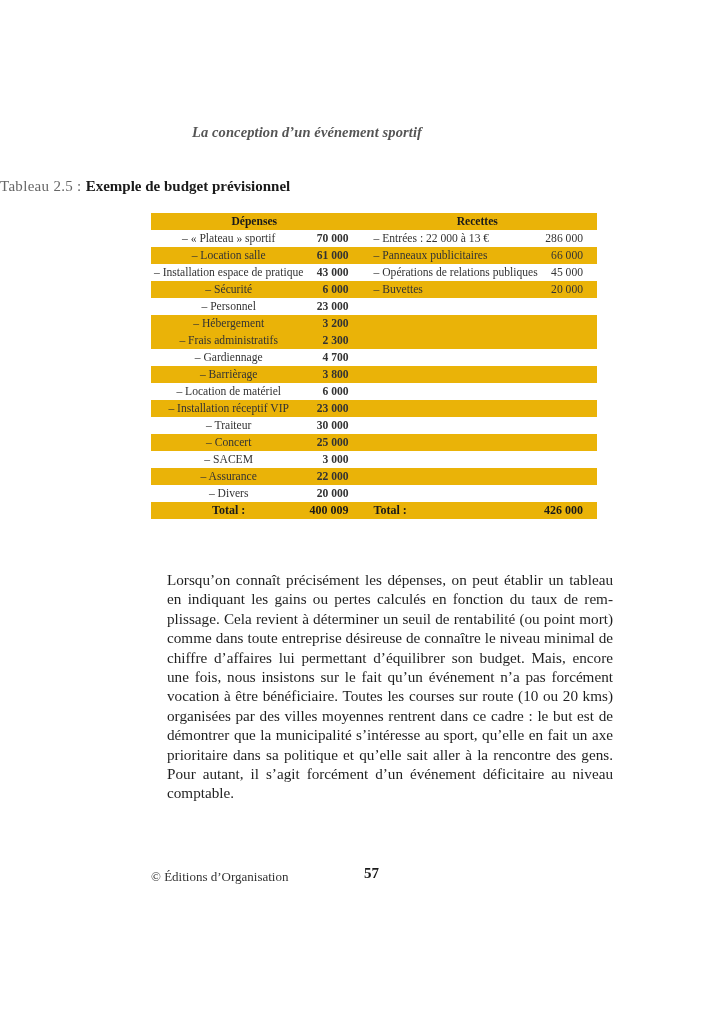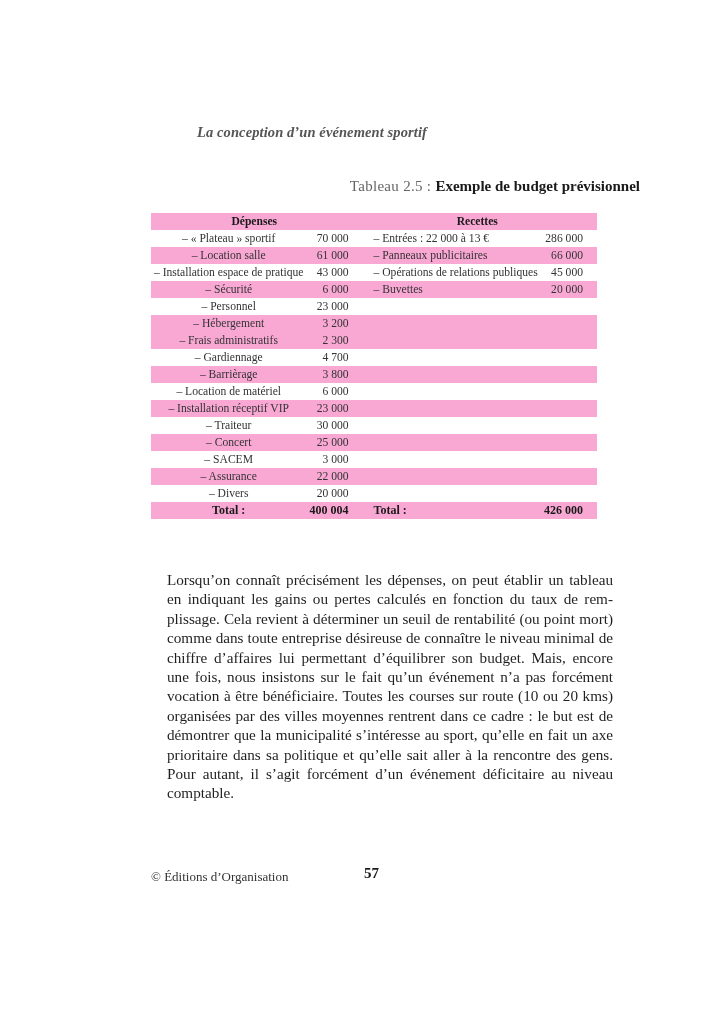--- a/index.html
+++ b/index.html
@@ -11,36 +11,35 @@
       width: 728px;
       height: 1012px;
       position: relative;
       overflow: hidden;
       font-family: "Liberation Serif", "DejaVu Serif", serif;
       color: #1a1a1a;
     }
     .running-head {
       position: absolute;
       top: 124px;
-      left: 0;
+      left: 11px;
       width: 592px;
       text-align: center;
       font-style: italic;
       font-weight: bold;
       font-size: 14.5px;
       color: #555555;
       letter-spacing: 0.1px;
-      padding-left: 16px;
     }
     .table-caption {
       position: absolute;
       top: 178px;
       left: 0;
       width: 640px;
-      text-align: right;
+      text-align: left;
       font-size: 15px;
     }
     .table-caption .cap-label {
       color: #666666;
       letter-spacing: 0.3px;
     }
     .table-caption .cap-title {
       font-weight: bold;
       color: #1a1a1a;
     }
@@ -53,29 +52,29 @@
       font-size: 11.6px;
       color: #333333;
     }
     .budget-table td, .budget-table th {
       height: 17px;
       padding: 0 3px;
       line-height: 17px;
       white-space: nowrap;
     }
     .budget-table tr.shade td, .budget-table tr.shade th {
-      background: #f9a8d4;
+      background: #eab308;
     }
     .budget-table th {
       font-weight: bold;
       color: #1a1a1a;
       text-align: center;
     }
     .col-dep-label { width: 148px; text-align: center; }
-    .col-dep-amount { width: 48px; text-align: right; padding-right: 9px !important; }
+    .col-dep-amount { width: 48px; text-align: right; padding-right: 9px !important; font-weight: bold; }
     .col-rec-label { width: 156px; text-align: left; padding-left: 16px !important; }
     .col-rec-amount { width: 50px; text-align: right; padding-right: 14px !important; }
     .budget-table tr.total td {
       font-weight: bold;
       color: #1a1a1a;
       font-size: 12px;
     }
     .body-text {
       position: absolute;
       top: 554px;
@@ -214,21 +213,21 @@
       <tr>
         <td class="col-dep-label">– Divers</td>
         <td class="col-dep-amount">20 000</td>
         <td class="col-rec-label"></td>
         <td class="col-rec-amount"></td>
       </tr>
     </tbody>
   <tfoot>
     <tr class="shade total">
       <td class="col-dep-label">Total :</td>
-      <td class="col-dep-amount">400 004</td>
+      <td class="col-dep-amount">400 009</td>
       <td class="col-rec-label">Total :</td>
       <td class="col-rec-amount">426 000</td>
     </tr>
   </tfoot>
 </table>
 
 <p class="body-text">Lorsqu’on connaît précisément les dépenses, on peut établir un tableau en indiquant les gains ou pertes calculés en fonction du taux de rem-plissage. Cela revient à déterminer un seuil de rentabilité (ou point mort) comme dans toute entreprise désireuse de connaître le niveau minimal de chiffre d’affaires lui permettant d’équilibrer son budget. Mais, encore une fois, nous insistons sur le fait qu’un événement n’a pas forcément vocation à être bénéficiaire. Toutes les courses sur route (10 ou 20 kms) organisées par des villes moyennes rentrent dans ce cadre : le but est de démontrer que la municipalité s’intéresse au sport, qu’elle en fait un axe prioritaire dans sa politique et qu’elle sait aller à la rencontre des gens. Pour autant, il s’agit forcément d’un événement déficitaire au niveau comptable.</p>
 
 <div class="footer-left">© Éditions d’Organisation</div>
 <div class="footer-page">57</div>

